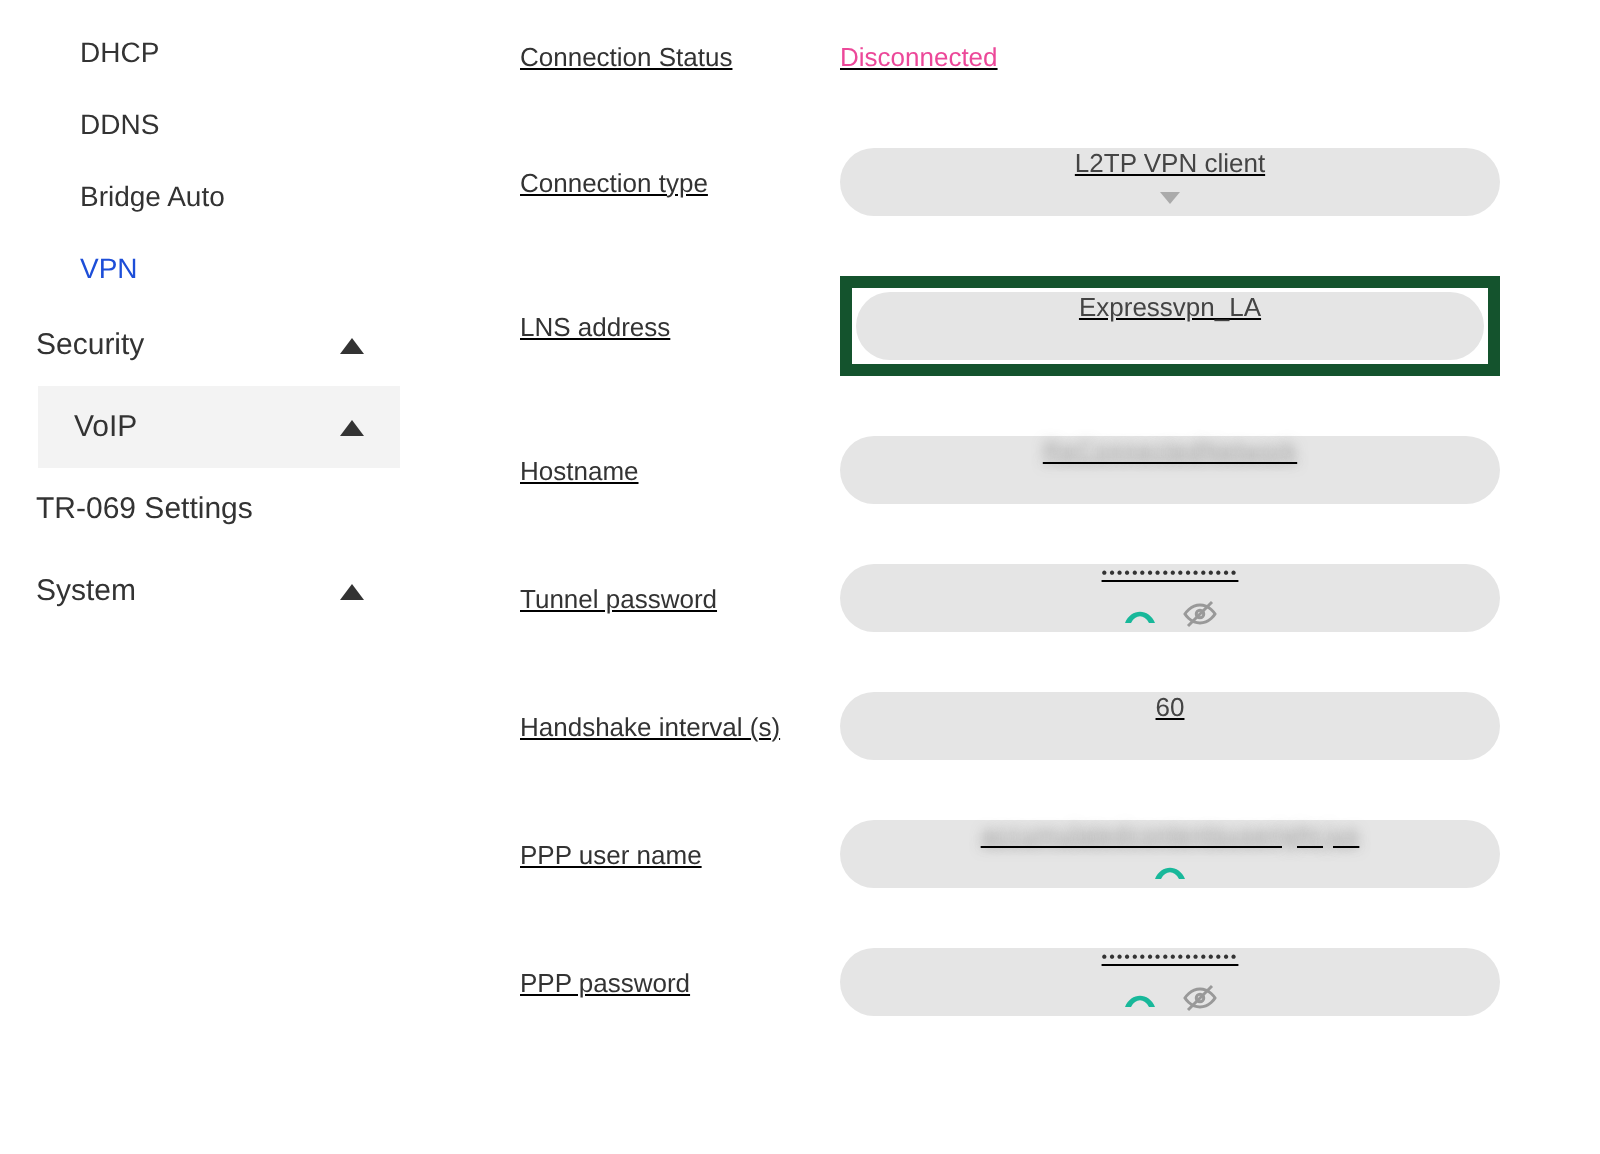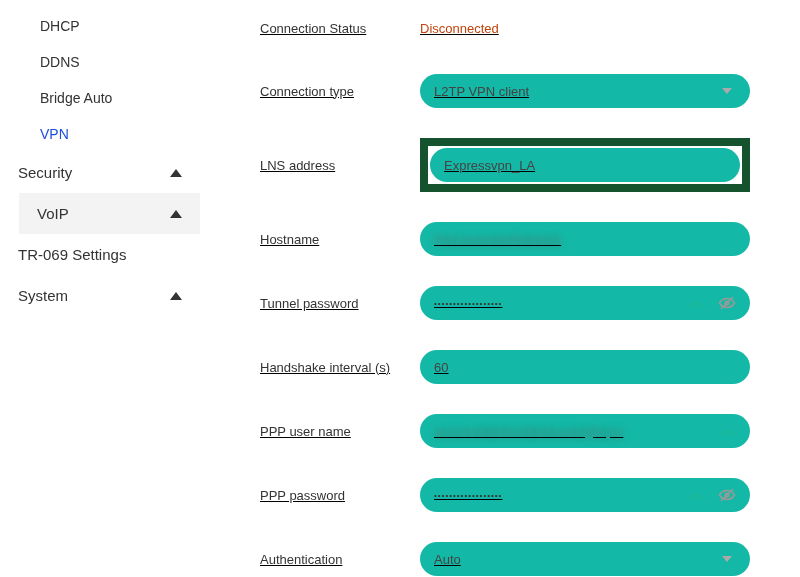--- a/index.html
+++ b/index.html
@@ -6,24 +6,24 @@
     body { background: #fff; width: 800px; height: 577px; overflow: hidden; }
     .container { display: flex; height: 100%; }
     .sidebar { width: 200px; padding-top: 8px; }
     .sub-item { padding: 10px 10px 10px 40px; font-size: 14px; color: #333; cursor: pointer; }
     .sub-item.active { color: #1d4ed8; }
     .section { display: flex; align-items: center; justify-content: space-between; padding: 12px 18px; font-size: 15px; color: #333; cursor: pointer; gap: 24px; }
     .section.grey { background: #f3f3f3; margin-left: 19px; }
     .main { flex: 1; padding: 12px 50px 0 60px; text-decoration: underline; }
     .row { display: flex; align-items: center; margin-bottom: 30px; min-height: 32px; }
     .label { width: 160px; font-size: 13px; color: #333; }
-    .value-text { font-size: 13px; color: #c2410c; }
+    .value-text { font-size: 13px; color: #ec4899; }
     .field-wrap { flex: 1; position: relative; }
-    .field-wrap.highlight { border: 8px solid #14532d; padding: 2px; }
-    .pill { display: flex; align-items: center; background: #14b8a6; border-radius: 18px; padding: 0 14px; height: 34px; width: 100%; }
+    .field-wrap.highlight { border: 6px solid #14532d; padding: 2px; }
+    .pill { display: flex; align-items: center; background: #e5e5e5; border-radius: 18px; padding: 0 14px; height: 34px; width: 100%; flex-direction: column; }
     .pill-text { font-size: 13px; color: #444; flex: 1; }
     .pill-text.blurred { color: transparent; text-shadow: 0 0 6px rgba(100,100,100,0.6); user-select: none; }
     .pill-text.dots { letter-spacing: 1px; font-size: 8px; color: #333; }
     .icon-group { display: flex; align-items: center; gap: 12px; }
     .icon { display: inline-flex; width: 18px; height: 18px; align-items: center; justify-content: center; }
     .triangle { width: 0; height: 0; border-left: 5px solid transparent; border-right: 5px solid transparent; border-top: 6px solid #aaa; }
     .chev-up { width: 0; height: 0; border-left: 6px solid transparent; border-right: 6px solid transparent; border-bottom: 8px solid #333; }
   </style>
 </head>
 <body>
@@ -150,26 +150,15 @@
                   <path fill="none" stroke="#999" stroke-width="2" d="M2 12s3.5-6 10-6 10 6 10 6-3.5 6-10 6S2 12 2 12z"></path>
                   <circle cx="12" cy="12" r="2.5" fill="none" stroke="#999" stroke-width="2"></circle>
                   <line x1="4" y1="20" x2="20" y2="4" stroke="#999" stroke-width="2"></line>
                 </svg>
             </span>
           </span>
         </div>
       </div>
     </div>
 
-    <div class="row">
-      <div class="label">Authentication</div>
-      <div class="field-wrap">
-        <div class="pill">
-          <span class="pill-text">Auto</span>
-          <span class="icon">
-              <span class="triangle"></span>
-            </span>
-        </div>
-      </div>
-    </div>
 
   </div>
 </div>
 
 </body></html>

